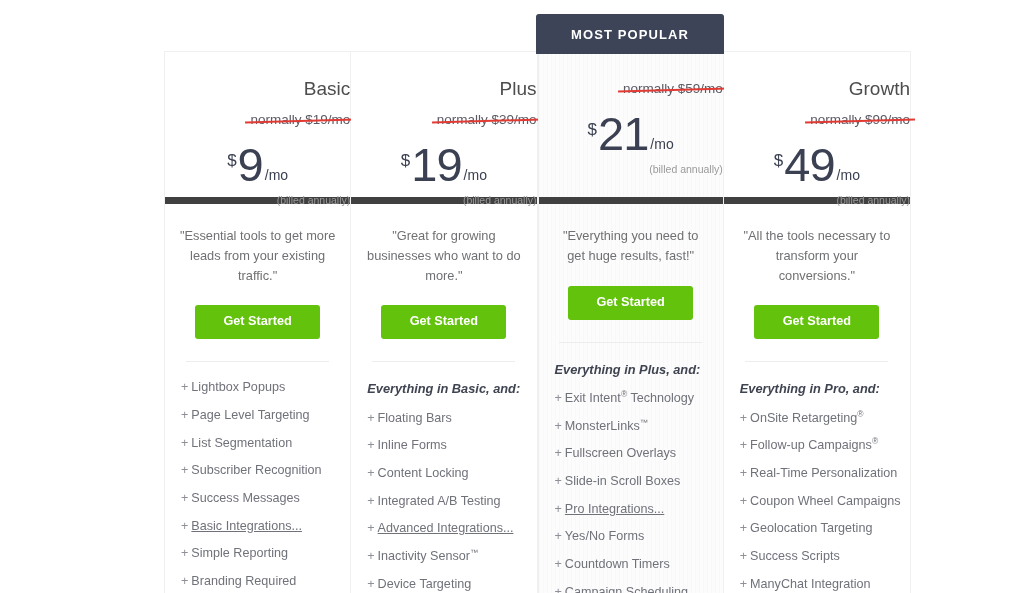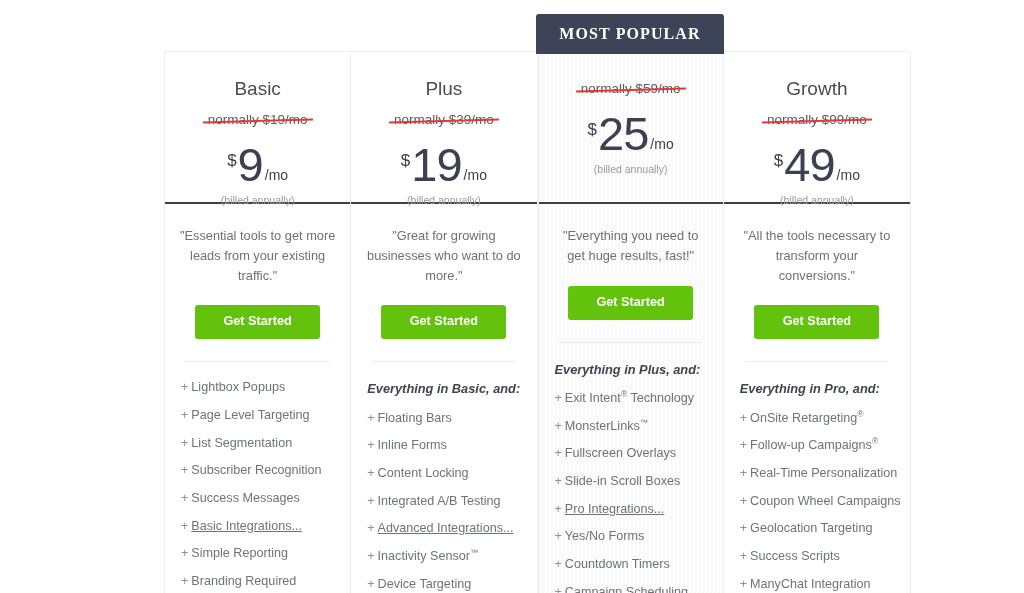--- a/index.html
+++ b/index.html
@@ -31,24 +31,23 @@
     height: 40px;
     background: #3d4458;
     border-radius: 3px 3px 0 0;
     display: flex;
     align-items: center;
     justify-content: center;
     z-index: 5;
   }
   .popular-banner .label {
     color: #ffffff;
-    font-size: 16px;
+    font-size: 13px;
     font-weight: bold;
     letter-spacing: 1.1px;
-    font-family: Liberation Serif, serif;
   }
 
   
   .pricing-table {
     position: absolute;
     left: 164px;
     top: 51px;
     width: 747px;
     height: 542px;
     display: flex;
@@ -80,22 +79,22 @@
       rgba(0,0,0,0) 4px
     );
     border-left: 1px solid #f0f0f0;
   }
 
   
   .plan-head {
     height: 152px;
     box-sizing: border-box;
     padding-top: 27px;
-    text-align: center;
-    border-bottom: 2px solid #404040;
+    text-align: right;
+    border-bottom: 7px solid #404040;
   }
   .plan-name {
     font-size: 19px;
     color: #4d4d4d;
     font-weight: normal;
     line-height: 1;
     margin-bottom: 12px;
   }
   .plan-oldprice {
     position: relative;
@@ -264,21 +263,21 @@
           <div class="feature-item"><span class="plus">+</span><span>Content Locking</span></div>
           <div class="feature-item"><span class="plus">+</span><span>Integrated A/B Testing</span></div>
           <div class="feature-item"><span class="plus">+</span><span class="feature-link">Advanced Integrations...</span></div>
           <div class="feature-item"><span class="plus">+</span><span>Inactivity Sensor</span><span class="tm">™</span></div>
           <div class="feature-item"><span class="plus">+</span><span>Device Targeting</span></div>
         </div>
       </div>
       <div class="plan featured">
         <div class="plan-head"><div class="plan-oldprice">normally $59/mo</div><div class="price-row">
             <span class="price-cur">$</span>
-            <span class="price-amount">25</span>
+            <span class="price-amount">21</span>
             <span class="price-per">/mo</span>
           </div><div class="plan-billed">(billed annually)</div></div>
         <div class="plan-mid"><div class="plan-quote">"Everything you need to get huge results, fast!"</div><button class="cta-button">Get Started</button><div class="mid-divider"></div></div>
         <div class="plan-features">
           <div class="features-heading">Everything in Plus, and:</div>
           <div class="feature-item"><span class="plus">+</span><span>Exit Intent</span><span class="reg">®</span><span> Technology</span></div>
           <div class="feature-item"><span class="plus">+</span><span>MonsterLinks</span><span class="tm">™</span></div>
           <div class="feature-item"><span class="plus">+</span><span>Fullscreen Overlays</span></div>
           <div class="feature-item"><span class="plus">+</span><span>Slide-in Scroll Boxes</span></div>
           <div class="feature-item"><span class="plus">+</span><span class="feature-link">Pro Integrations...</span></div>

